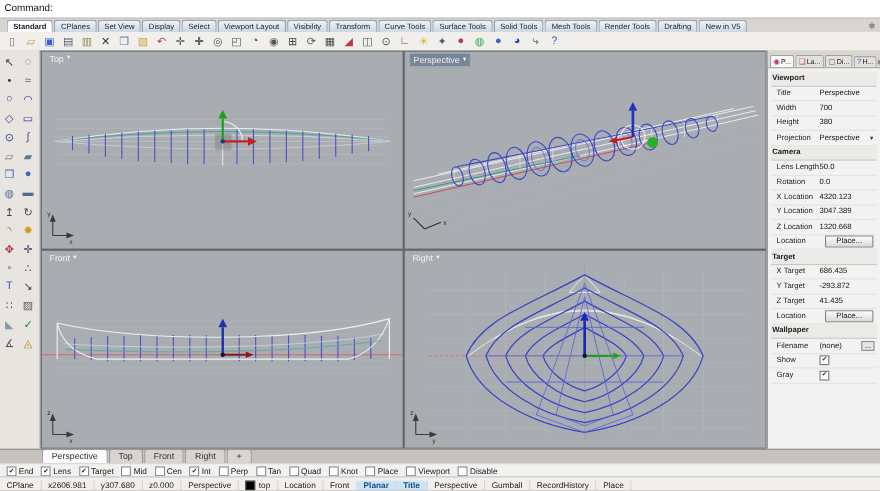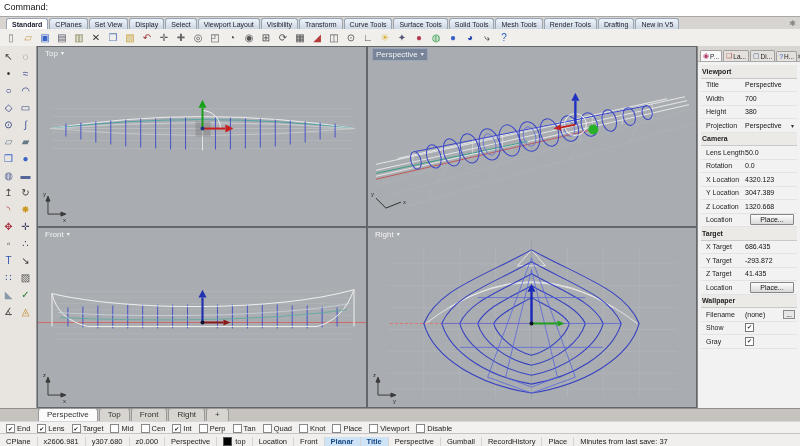--- a/index.html
+++ b/index.html
@@ -584,20 +584,16 @@
         <span>Gumball</span>
       </div>
         <div class="pane" data-name="status-recordhistory">
 
         <span>RecordHistory</span>
       </div>
         <div class="pane" data-name="status-filter">
 
         <span>Place</span>
       </div>
-        <div class="pane" data-name="status-minutes">
-
-        <span>Minutes from last save: 37</span>
-      </div>
       </div>
   </div>
 
 </div>
 
 </body></html>

